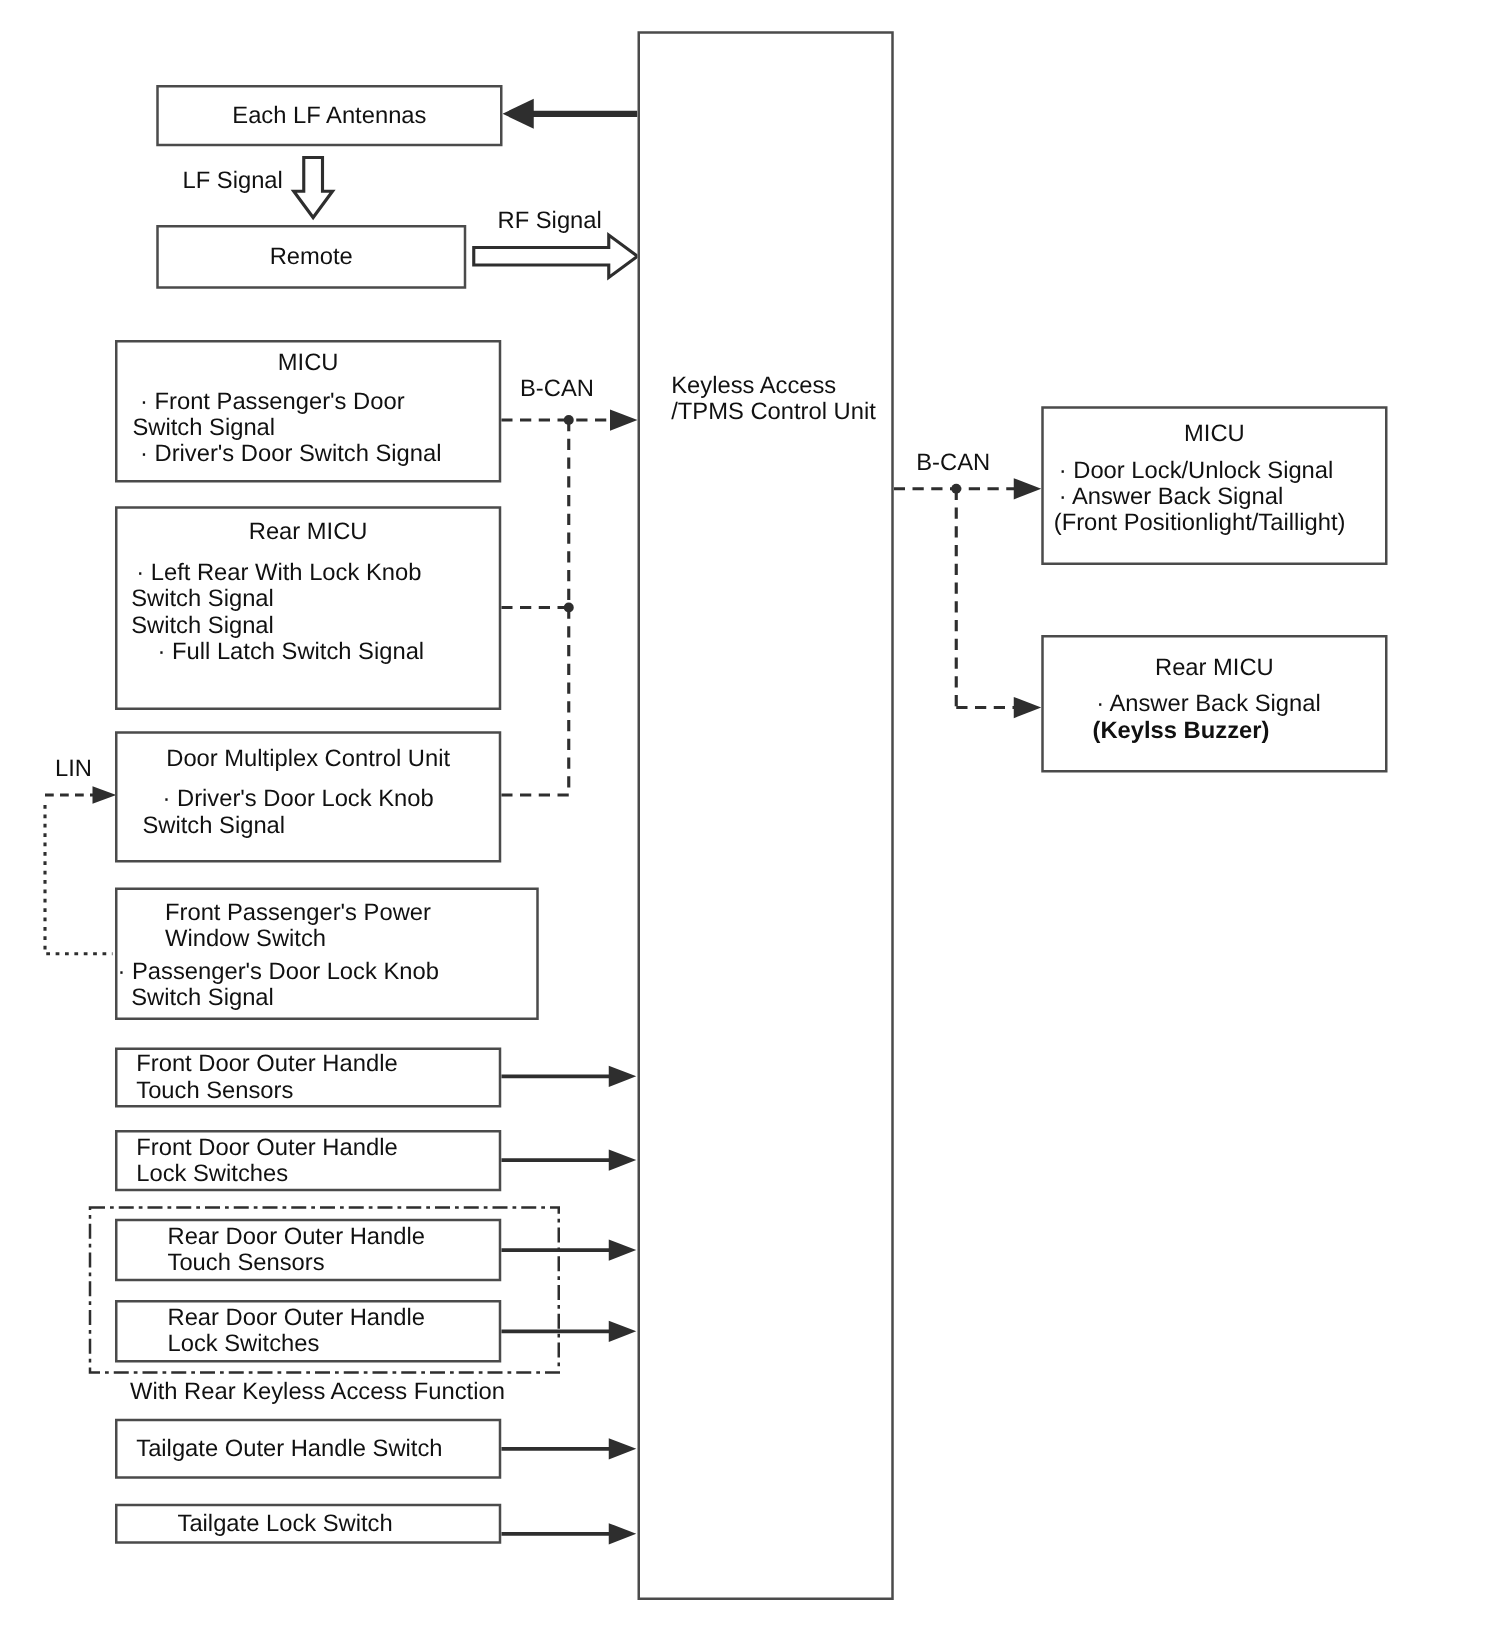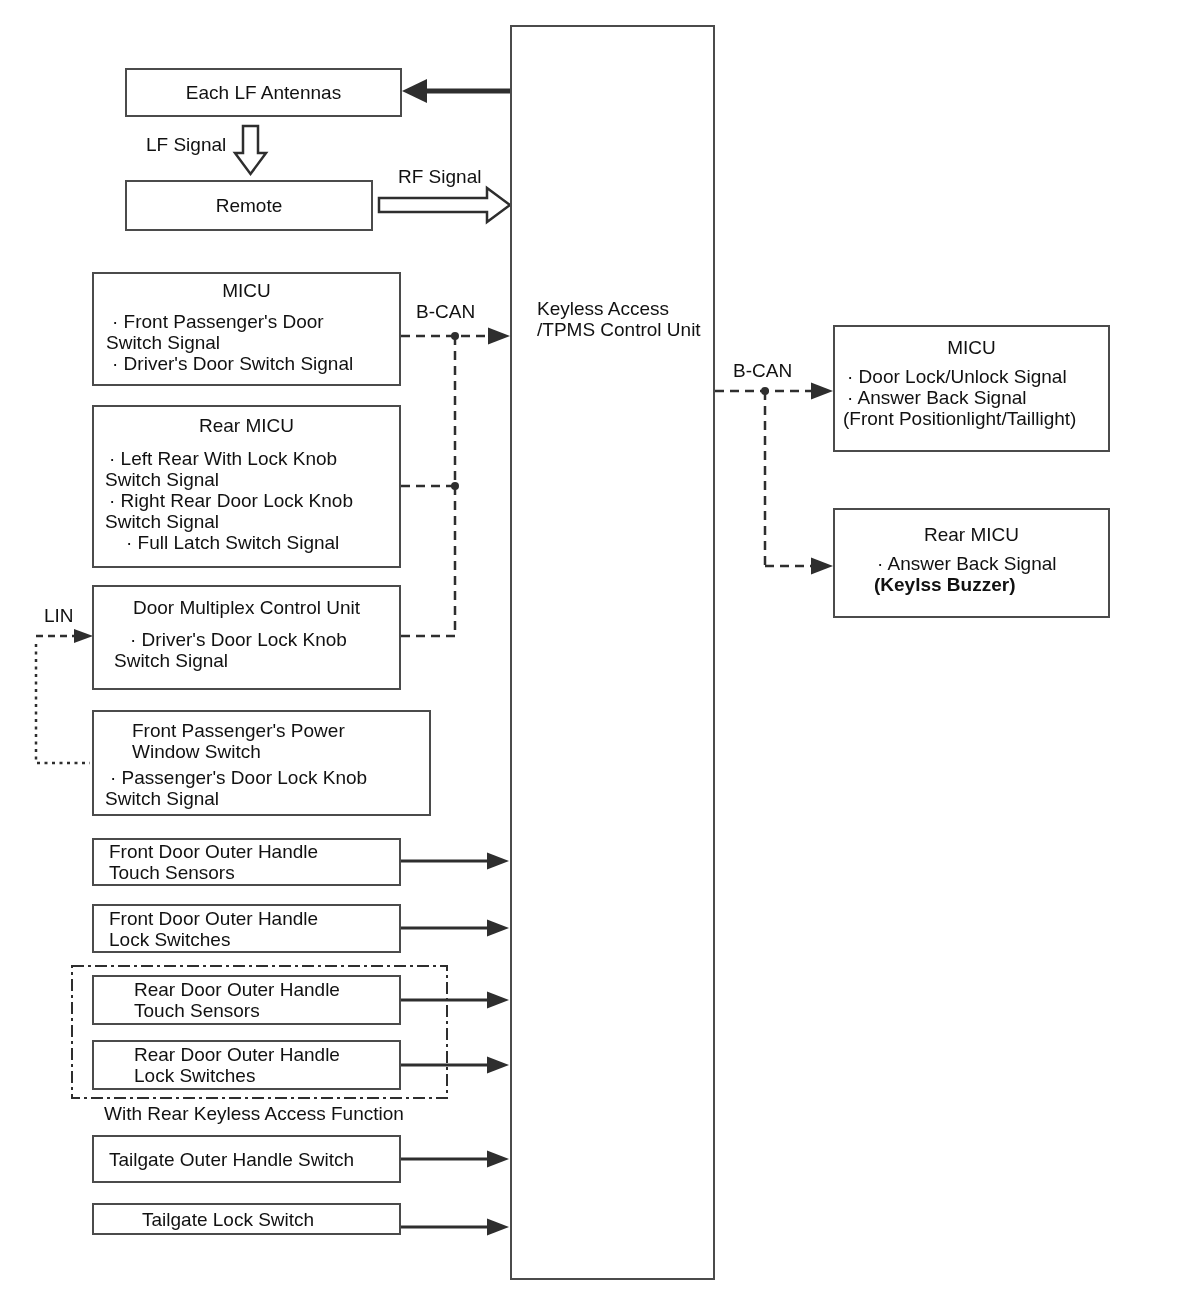--- a/index.html
+++ b/index.html
@@ -129,39 +129,38 @@
       <span class="ln" style="padding-left:12px;">Switch Signal</span>
       <span class="ln" style="padding-left:18px;">· Driver's Door Switch Signal</span>
     </div>
   </div>
 
   <div class="box" style="left:92px; top:405px; width:309px; height:163px; padding-top:8px;">
     <span class="title">Rear MICU</span>
     <div style="padding-top:12px;">
       <span class="ln" style="padding-left:15px;">· Left Rear With Lock Knob</span>
       <span class="ln" style="padding-left:11px;">Switch Signal</span>
-      <span class="ln" style="padding-left:15px;">· Right Rear Door Lock Knob</span>
       <span class="ln" style="padding-left:11px;">Switch Signal</span>
       <span class="ln" style="padding-left:32px;">· Full Latch Switch Signal</span>
     </div>
   </div>
 
   <div class="box" style="left:92px; top:585px; width:309px; height:105px; padding-top:10px;">
     <span class="title">Door Multiplex Control Unit</span>
     <div style="padding-top:11px;">
       <span class="ln" style="padding-left:36px;">· Driver's Door Lock Knob</span>
       <span class="ln" style="padding-left:20px;">Switch Signal</span>
     </div>
   </div>
 
   <div class="box" style="left:92px; top:710px; width:339px; height:106px; padding-top:8px;">
     <span class="ln" style="padding-left:38px;">Front Passenger's Power</span>
     <span class="ln" style="padding-left:38px;">Window Switch</span>
     <div style="padding-top:5px;">
-      <span class="ln" style="padding-left:16px;">· Passenger's Door Lock Knob</span>
+      <span class="ln" style="">· Passenger's Door Lock Knob</span>
       <span class="ln" style="padding-left:11px;">Switch Signal</span>
     </div>
   </div>
 
   <div class="box vcenter" style="left:92px; top:838px; width:309px; height:48px;">
     <span class="ln" style="padding-left:15px;">Front Door Outer Handle</span>
     <span class="ln" style="padding-left:15px;">Touch Sensors</span>
   </div>
 
   <div class="box vcenter" style="left:92px; top:904px; width:309px; height:49px;">

